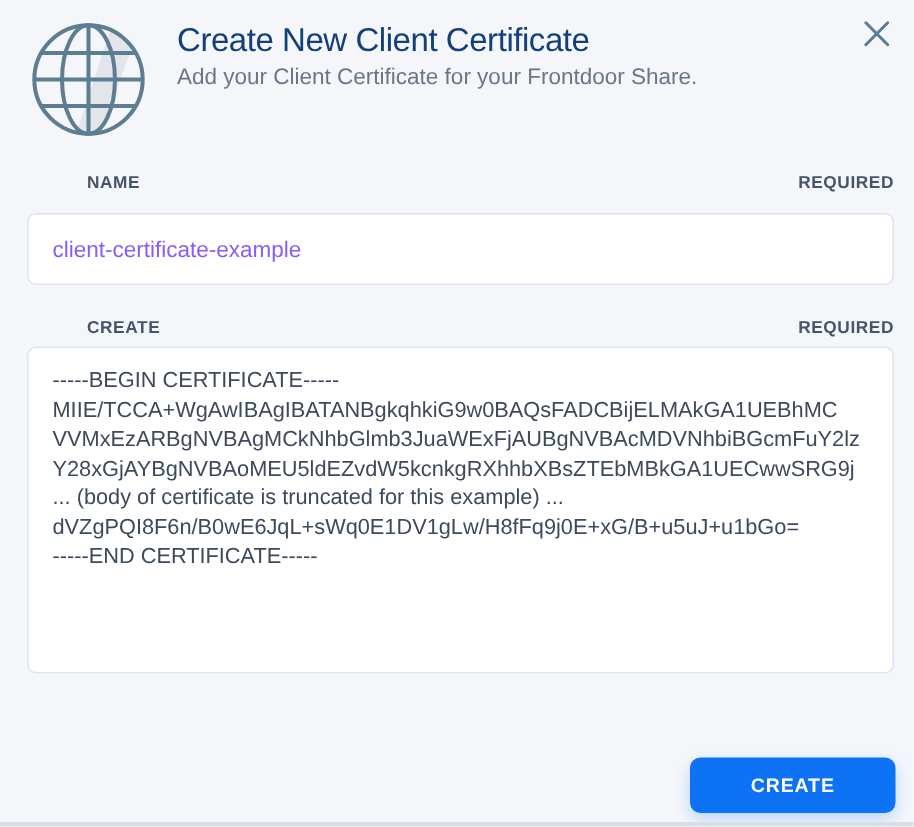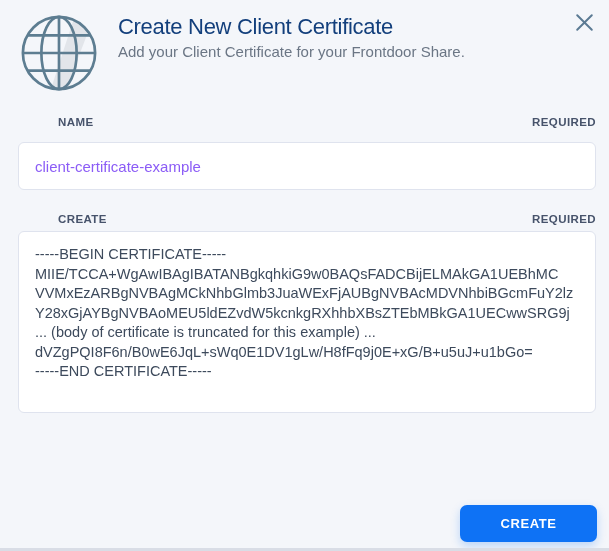--- a/index.html
+++ b/index.html
@@ -52,21 +52,21 @@
     background: #ffffff;
     border: 1px solid #dfe3ee;
     border-radius: 6px;
     padding: 0 16px;
     font-family: "Liberation Sans", sans-serif;
     font-size: 15px; color: #8b5cf6;
     outline: none;
   }
   .cert-textarea {
     position: absolute; left: 18px; top: 231px;
-    width: 578px; height: 182px;
+    width: 578px; height: 218px;
     background: #ffffff;
     border: 1px solid #dfe3ee;
     border-radius: 6px;
     padding: 13px 16px;
     font-family: "Liberation Sans", sans-serif;
     font-size: 14.5px; line-height: 19.5px; color: #3d4a5c;
     resize: none; outline: none;
     white-space: pre-wrap; overflow: hidden;
   }
 

